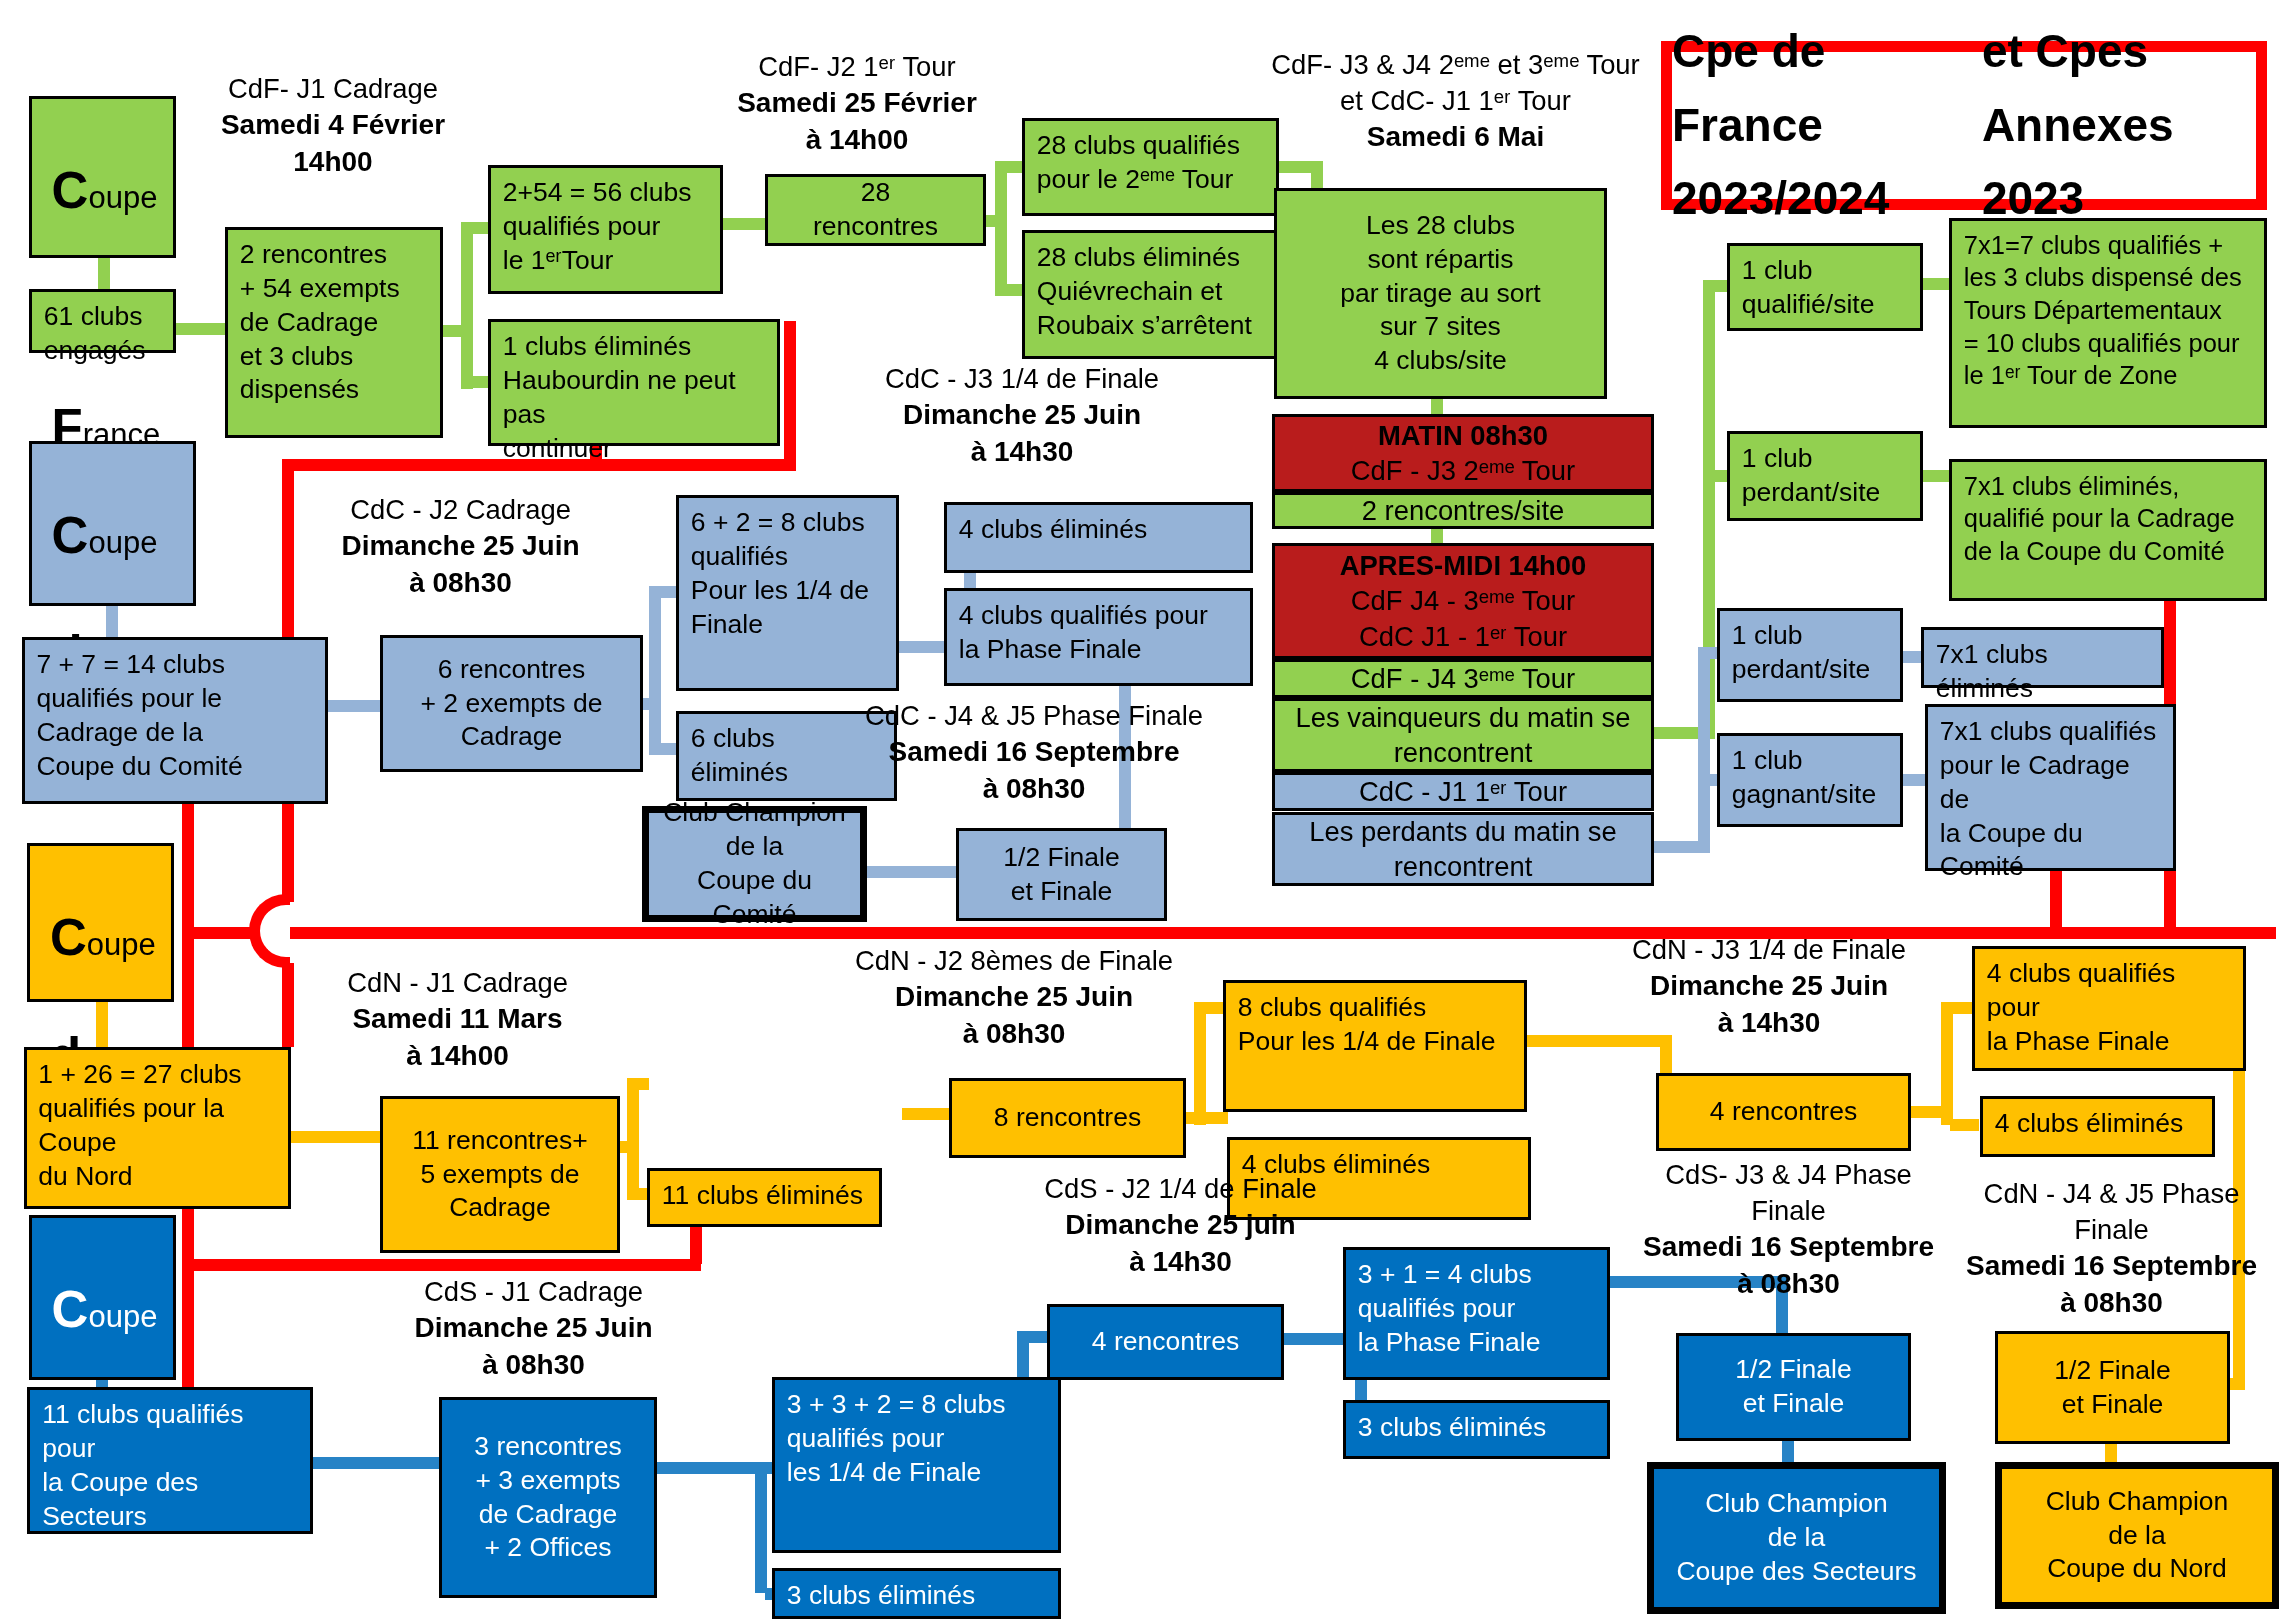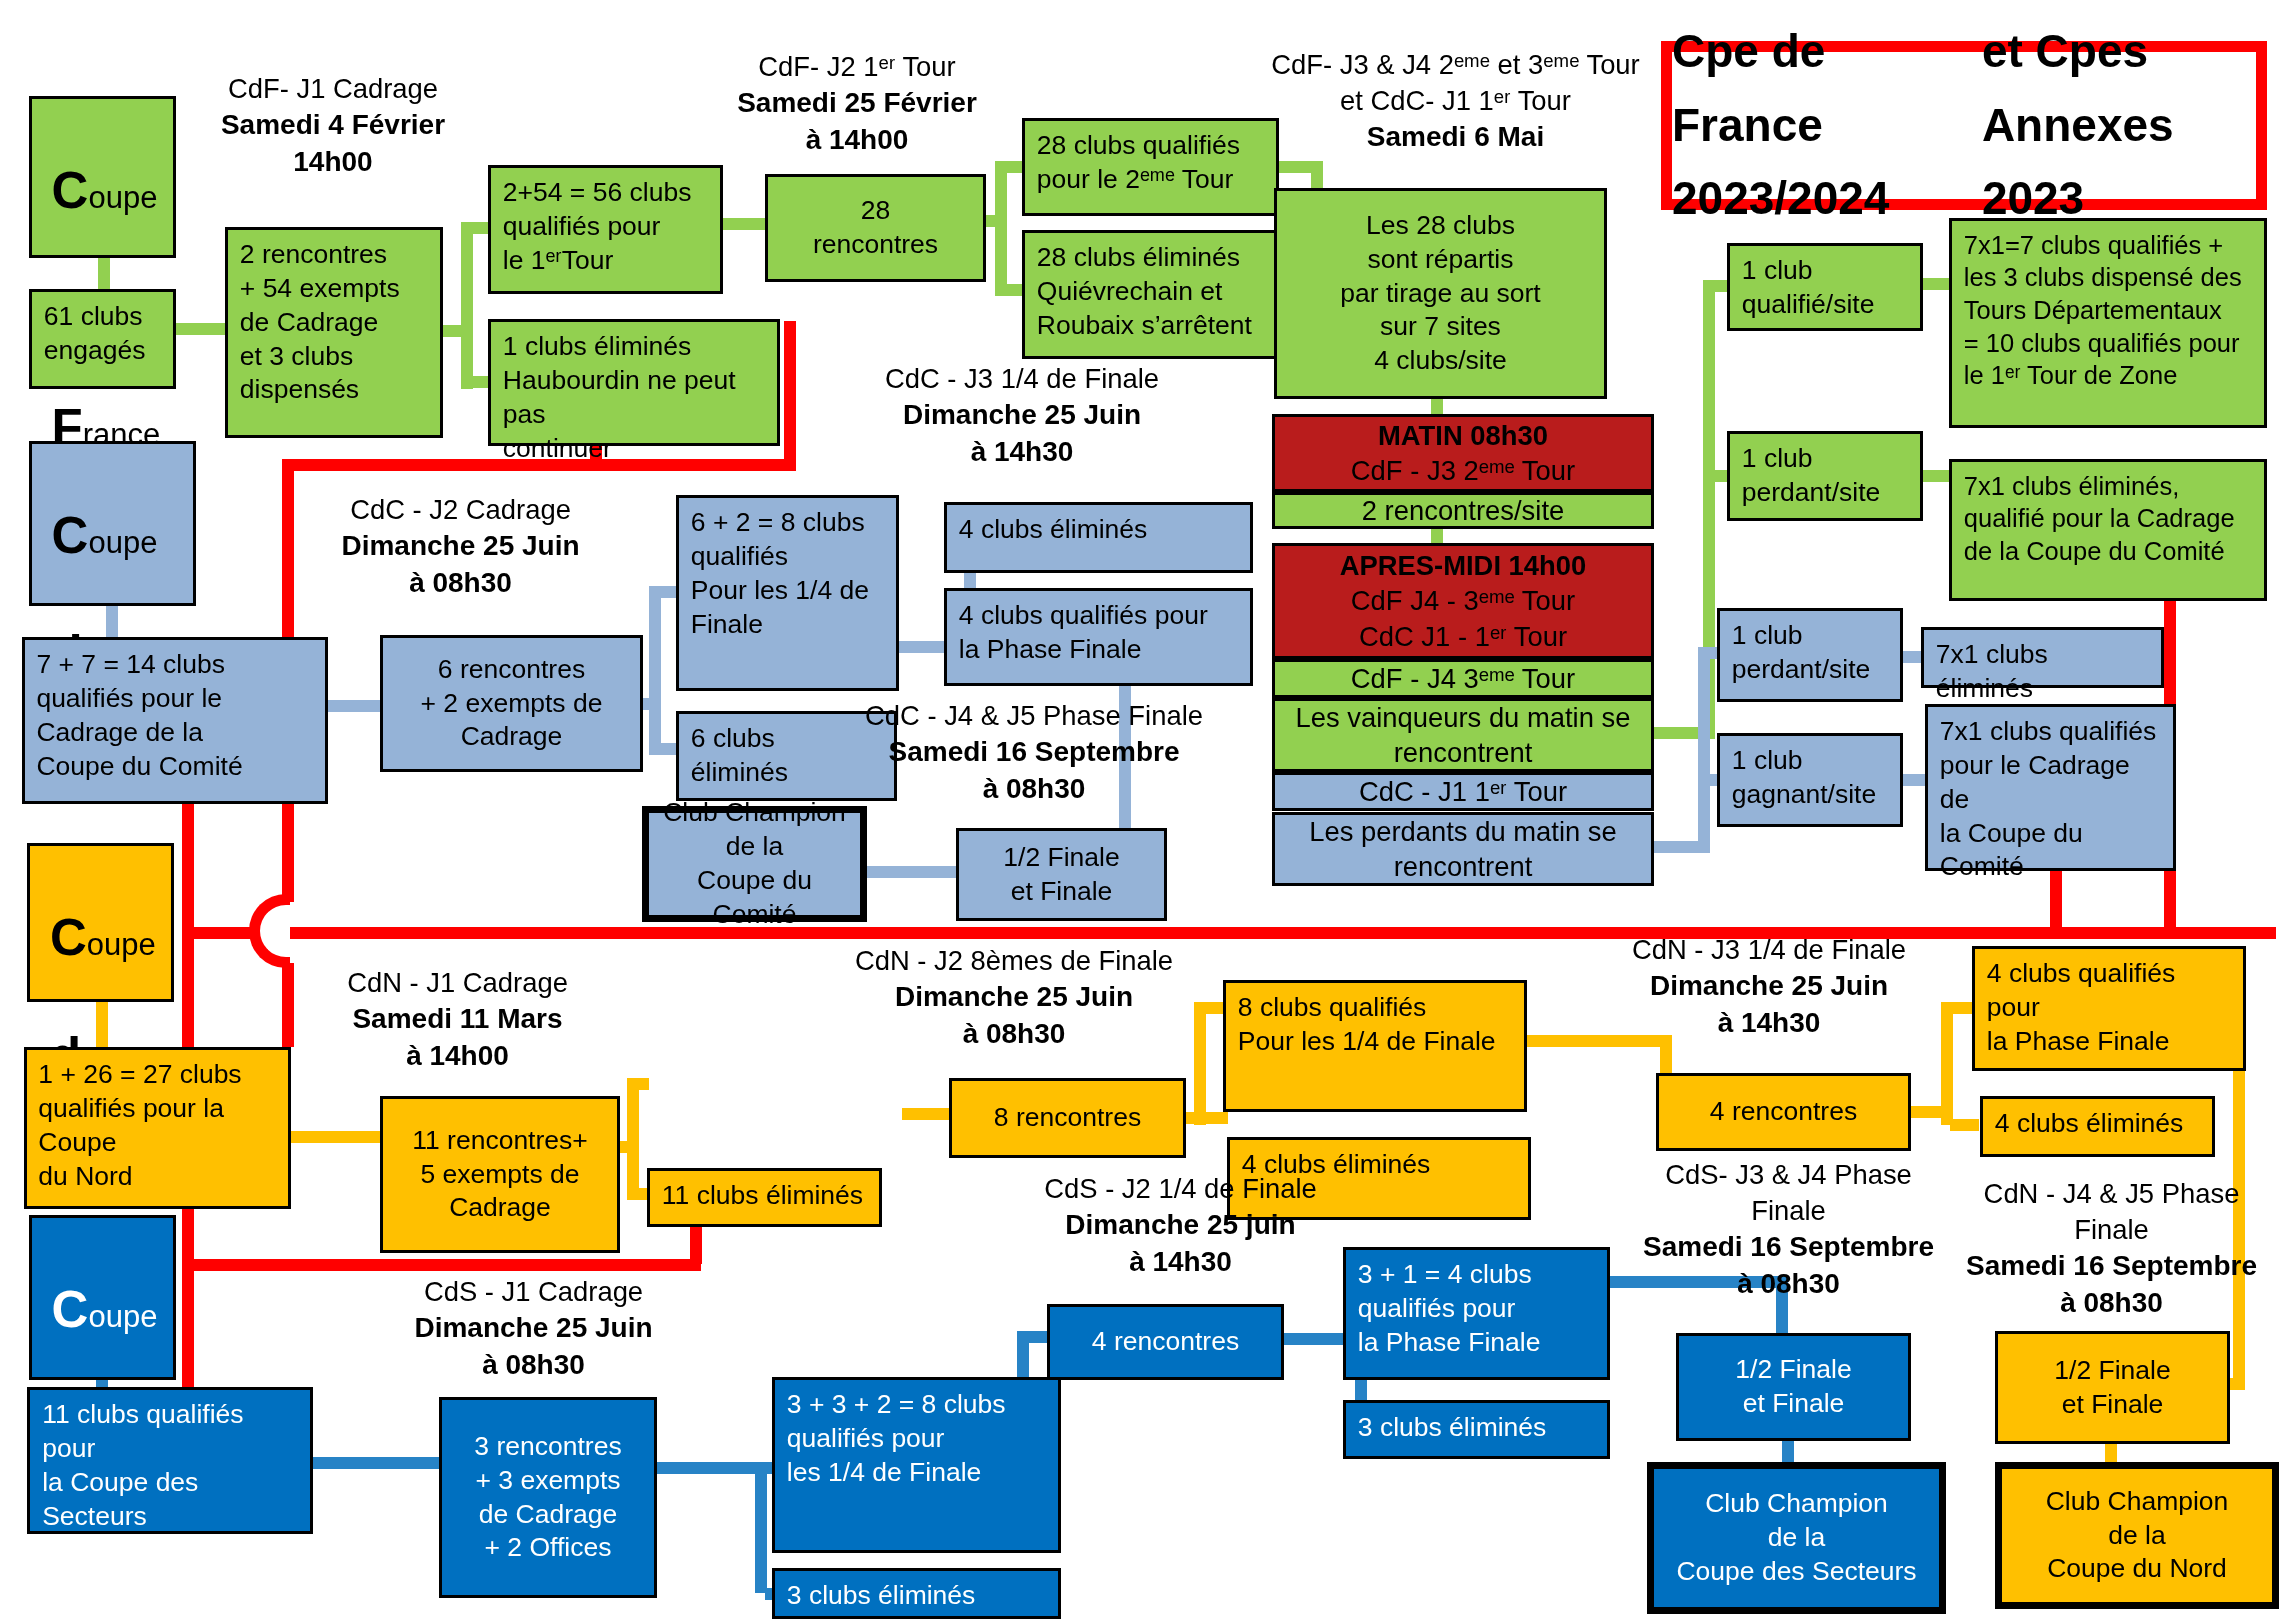--- a/index.html
+++ b/index.html
@@ -127,21 +127,21 @@
   <div class="title" style="left:1661px;top:41px;width:606px;height:169px">
     <span>Cpe de France 2023/2024</span>
     <span>et Cpes Annexes 2023</span>
   </div>
 
   <div class="box green cup" style="left:29px;top:96px;width:147px;height:162px">
     <span class="cupline">Coupe</span>
     <span class="cupline">de</span>
     <span class="cupline">France</span>
   </div>
-  <div class="box green" style="left:29px;top:289px;width:147px;height:100px">61 clubs
+  <div class="box green" style="left:29px;top:289px;width:147px;height:64px">61 clubs
 engagés</div>
   <div class="hdr" style="left:196px;top:71px;width:274px">
     <span>CdF- J1 Cadrage</span>
       <b>Samedi 4 Février</b>
       <b>14h00</b>
   </div>
   <div class="box green" style="left:225px;top:227px;width:218px;height:211px">2 rencontres
 + 54 exempts
 de Cadrage
 et 3 clubs
@@ -150,21 +150,21 @@
 qualifiés pour
 le 1ᵉʳTour</div>
   <div class="box green" style="left:488px;top:319px;width:292px;height:127px">1 clubs éliminés
 Haubourdin ne peut pas
 continuer</div>
   <div class="hdr" style="left:720px;top:49px;width:274px">
     <span>CdF- J2 1ᵉʳ Tour</span>
       <b>Samedi 25 Février</b>
       <b>à 14h00</b>
   </div>
-  <div class="box green ctr" style="left:765px;top:174px;width:221px;height:108px">28
+  <div class="box green ctr" style="left:765px;top:174px;width:221px;height:72px">28
 rencontres</div>
   <div class="box green" style="left:1022px;top:118px;width:257px;height:98px">28 clubs qualifiés
 pour le 2ᵉᵐᵉ Tour</div>
   <div class="box green" style="left:1022px;top:230px;width:257px;height:129px">28 clubs éliminés
 Quiévrechain et
 Roubaix s’arrêtent</div>
   <div class="hdr" style="left:1245px;top:47px;width:421px">
     <span>CdF- J3 &amp; J4 2ᵉᵐᵉ et 3ᵉᵐᵉ  Tour</span>
       <span>et CdC- J1 1ᵉʳ Tour</span>
       <b>Samedi 6 Mai</b>

